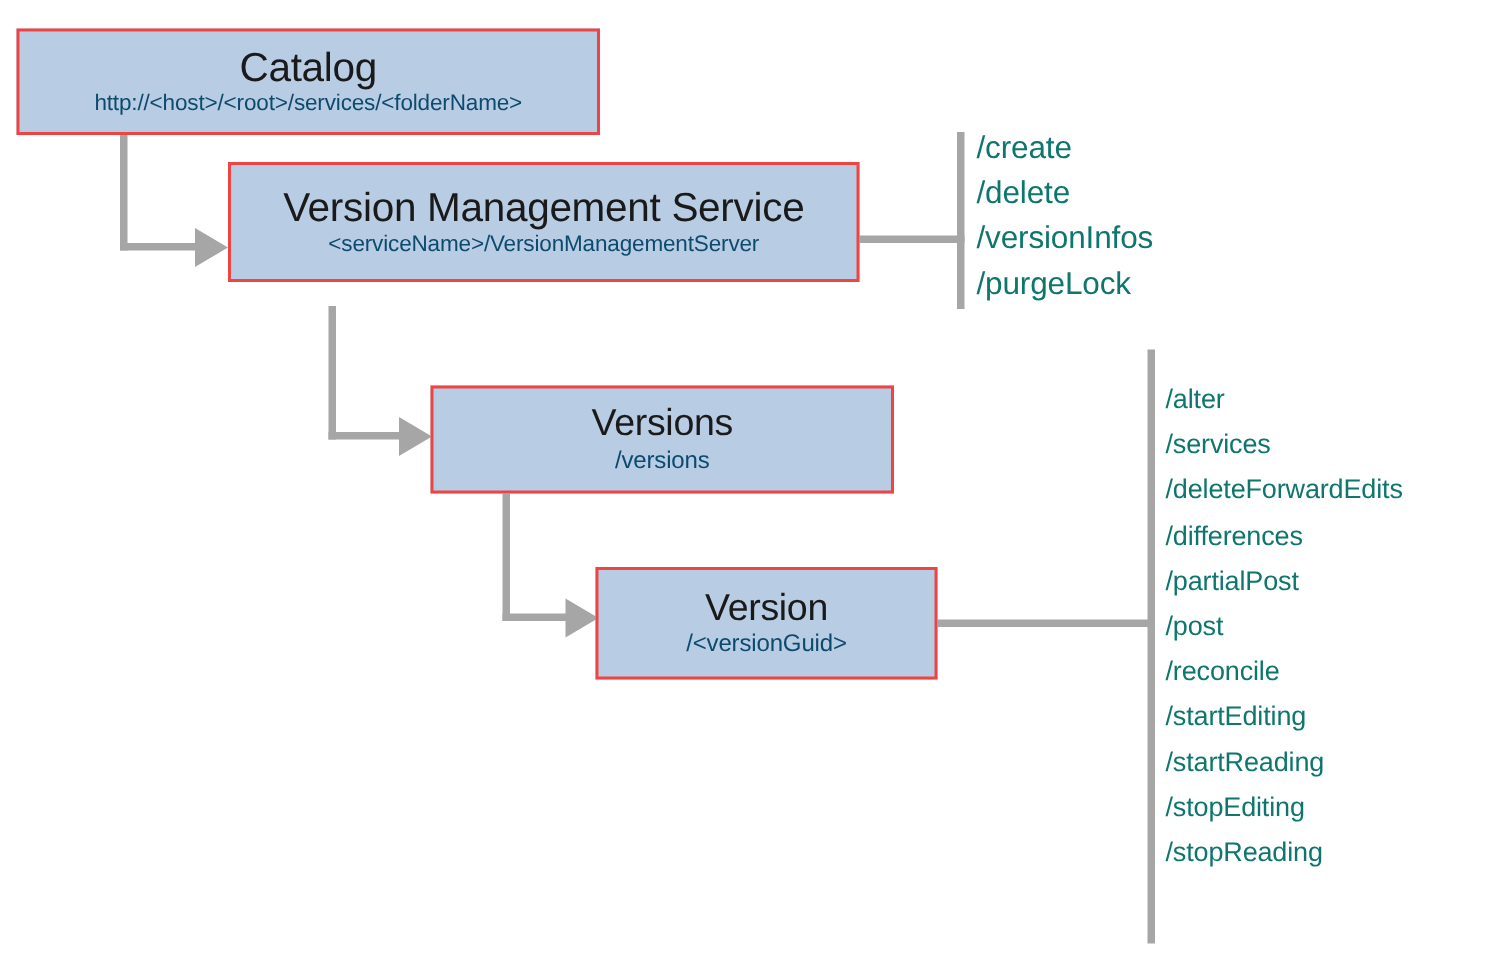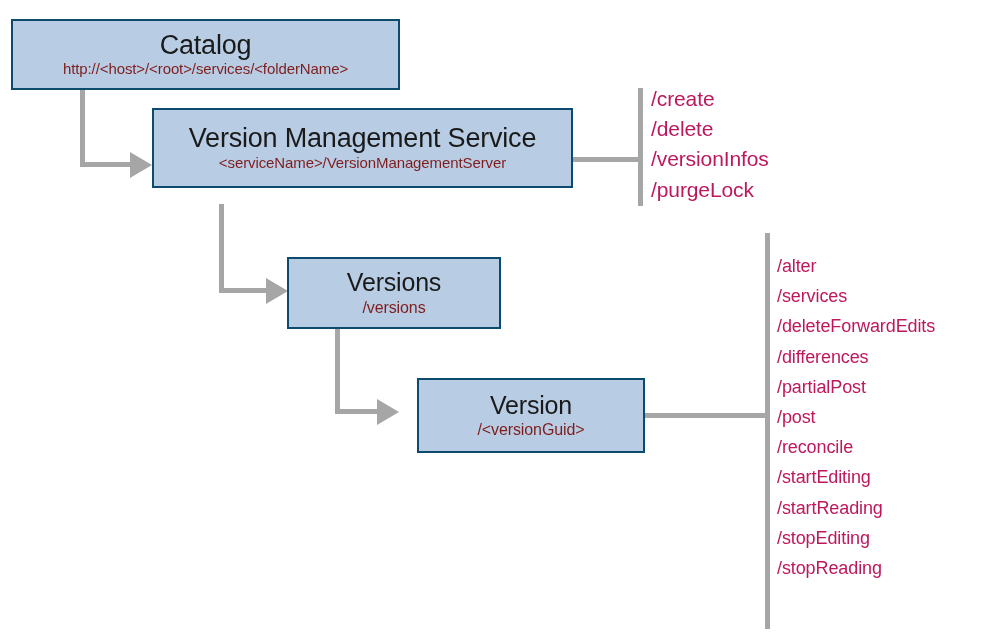--- a/index.html
+++ b/index.html
@@ -22,55 +22,55 @@
     top: 0;
     width: 995px;
     height: 640px;
   }
 
   
   .node {
     position: absolute;
     box-sizing: border-box;
     background: #b8cce4;
-    border: 2px solid #0c4a6e;
+    border: 2px solid #ef4444;
     display: flex;
     flex-direction: column;
     align-items: center;
     justify-content: center;
     z-index: 3;
   }
   .node-title {
     color: #1a1a1a;
     font-weight: normal;
     line-height: 1.06;
     white-space: nowrap;
     letter-spacing: -0.2px;
   }
   .node-sub {
-    color: #7f1d1d;
+    color: #0c4a6e;
     line-height: 1.1;
     white-space: nowrap;
     letter-spacing: -0.1px;
     text-align: right;
   }
 
   #node-catalog { left: 11px; top: 19px; width: 389px; height: 71px; }
   #node-catalog .node-title { font-size: 27px; margin-bottom: 1px; }
   #node-catalog .node-sub { font-size: 15px; }
 
   #node-vms { left: 152px; top: 108px; width: 421px; height: 80px; }
   #node-vms .node-title { font-size: 27px; margin-bottom: 2px; }
   #node-vms .node-sub { font-size: 15px; }
 
-  #node-versions { left: 287px; top: 257px; width: 214px; height: 72px; }
+  #node-versions { left: 287px; top: 257px; width: 309px; height: 72px; }
   #node-versions .node-title { font-size: 25px; margin-bottom: 3px; }
   #node-versions .node-sub { font-size: 16px; }
 
-  #node-version { left: 397px; top: 378px; width: 228px; height: 75px; margin-left: 20px; }
+  #node-version { left: 397px; top: 378px; width: 228px; height: 75px; }
   #node-version .node-title { font-size: 25px; margin-bottom: 3px; }
   #node-version .node-sub { font-size: 16px; }
 
   
   .conn-seg {
     position: absolute;
     background: #a6a6a6;
     z-index: 1;
   }
   .conn-arrow {
@@ -111,21 +111,21 @@
     background: #a6a6a6;
     z-index: 2;
   }
   #bracket-service { left: 638px; top: 88px;  height: 118px; }
   #bracket-version { left: 765px; top: 233px; height: 396px; }
 
   
   .op-list {
     position: absolute;
     z-index: 3;
-    color: #be185d;
+    color: #0f766e;
     list-style: none;
     margin: 0;
     padding: 0;
     white-space: nowrap;
   }
   .op-item {
     line-height: 30.2px;
     letter-spacing: -0.1px;
   }
   #ops-service { left: 651px; top: 84px;  font-size: 21px; }

